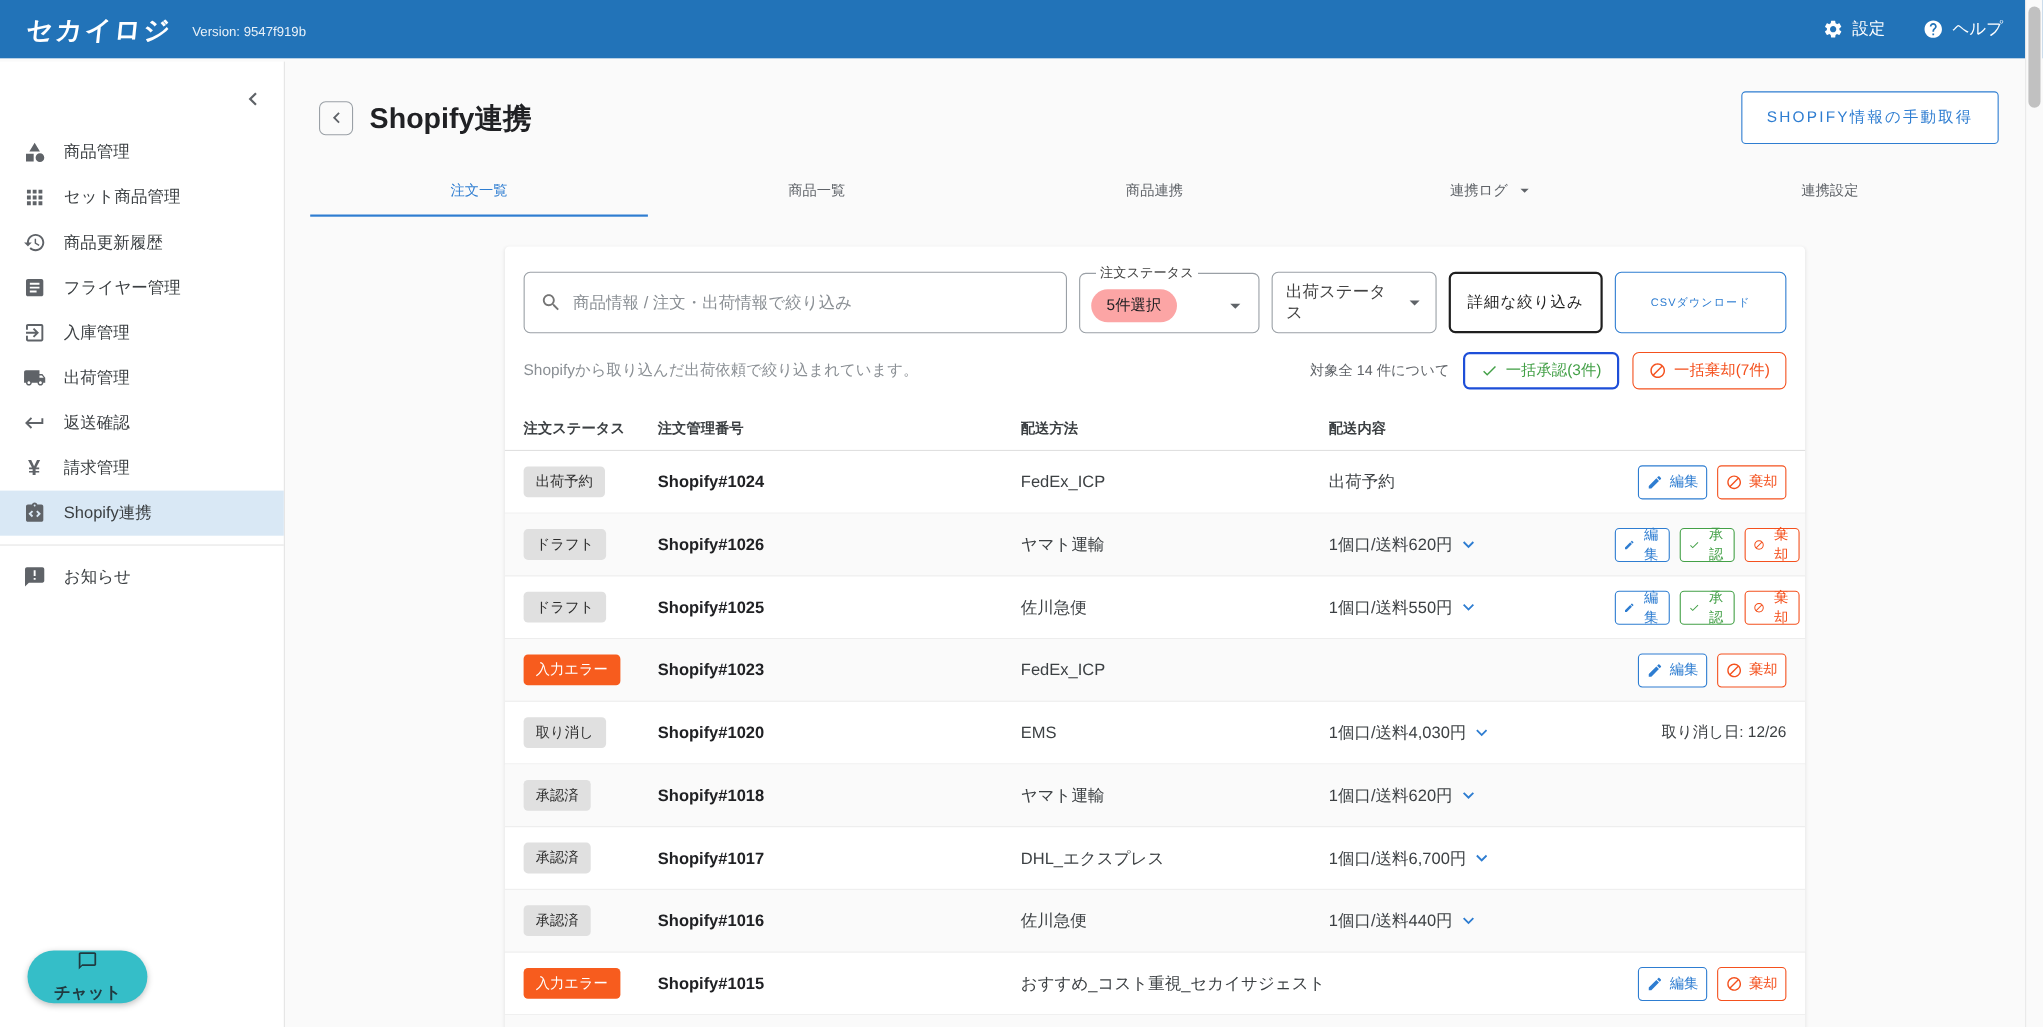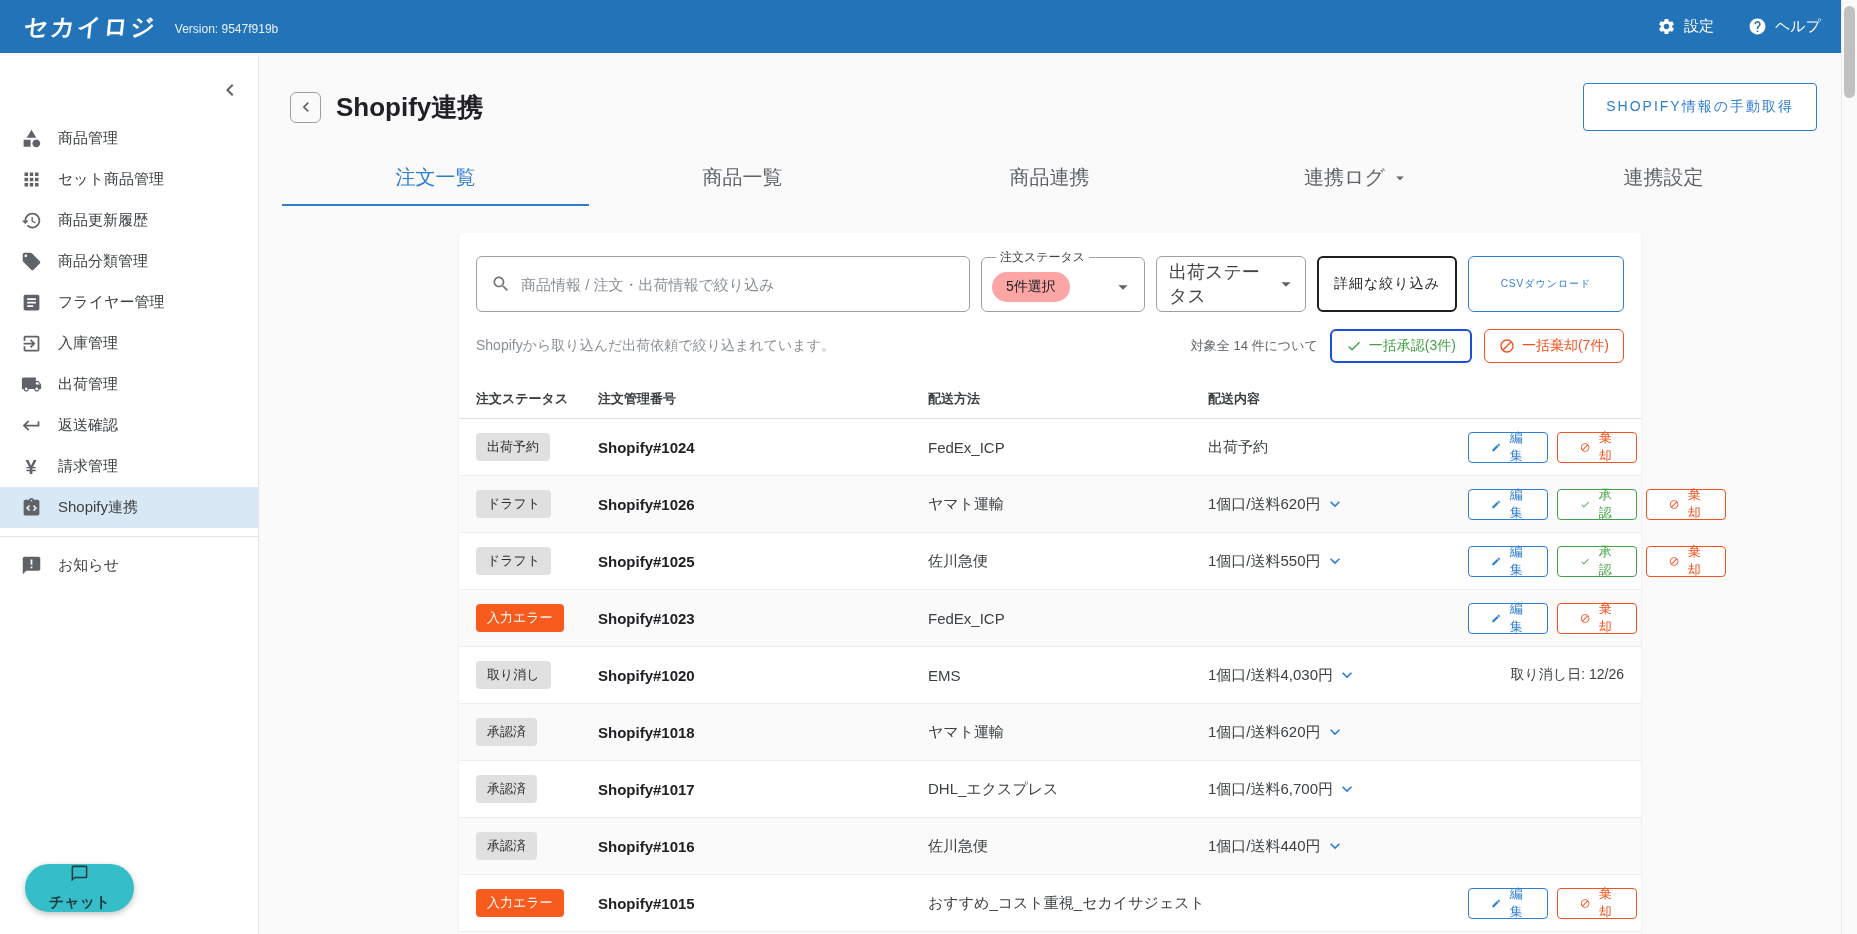--- a/index.html
+++ b/index.html
@@ -38,21 +38,21 @@
   .main { position:absolute; left:259px; top:53px; width:1582px; height:881px; background:#fafafa; overflow:hidden; }
   .page-head { display:flex; align-items:center; padding:30px 24px 0 31px; }
   .back-btn { width:31px; height:31px; border:1px solid #9aa0a6; border-radius:6px; background:#fafafa;
     display:flex; align-items:center; justify-content:center; cursor:pointer; }
   .back-btn svg { width:20px; height:20px; fill:#5f6368; }
   .page-title { font-size:26px; font-weight:bold; color:#202124; margin-left:15px; }
   .fetch-btn { margin-left:auto; height:48px; padding:0 22px; background:#fff; border:1px solid #2e7dd1;
     border-radius:4px; color:#2e7dd1; font-size:14px; letter-spacing:2px; cursor:pointer; }
 
   .tabs { display:flex; margin:22px 24px 0 23px; }
-  .tab { flex:1; text-align:center; padding:11px 0 13px; font-size:20px; color:#5f6368; cursor:pointer;
+  .tab { flex:1; text-align:center; padding:11px 0 13px; font-size:13px; color:#5f6368; cursor:pointer;
     border-bottom:2px solid transparent; display:flex; align-items:center; justify-content:center; gap:6px; }
   .tab.active { color:#2e7dd1; border-bottom-color:#2e7dd1; }
   .tab svg { width:18px; height:18px; fill:#5f6368; }
 
   
   .card { width:1182px; margin:27px auto 0; background:#fff; border-radius:4px;
     box-shadow:0 1px 3px rgba(0,0,0,.08); padding:16px 0 0; }
 
   .filter-row { display:flex; align-items:flex-end; gap:11px; padding:0 17px; }
   .search-box { flex:1; height:56px; border:1px solid #9aa0a6; border-radius:6px; background:#fff;
@@ -60,21 +60,21 @@
   .search-box svg { width:20px; height:20px; fill:#757575; flex:none; }
   .search-box input { border:none; outline:none; flex:1; margin-left:10px; font-size:15px;
     font-family:inherit; color:#202124; background:transparent; }
   .search-box input::placeholder { color:#8a8f94; }
   fieldset.status-fs { width:164px; height:63px; border:1px solid #9aa0a6; border-radius:6px; padding:0 8px; }
   fieldset.status-fs legend { font-size:12px; color:#424242; padding:0 4px; margin-left:6px; }
   .fs-inner { display:flex; align-items:center; justify-content:space-between; padding:6px 2px 0 2px; }
   .chip { background:#fca5a5; border-radius:16px; padding:6px 14px; font-size:14px; color:#202124; }
   .caret svg { width:22px; height:22px; fill:#5f6368; display:block; }
   .select-box { width:150px; height:56px; border:1px solid #9aa0a6; border-radius:6px; background:#fff;
-    display:flex; align-items:center; justify-content:space-between; padding:0 8px 0 12px; font-size:18px;
+    display:flex; align-items:center; justify-content:space-between; padding:0 8px 0 12px; font-size:15px;
     color:#424242; cursor:pointer; }
   .adv-btn { width:140px; height:56px; border:2px solid #1f1f1f; border-radius:6px; background:#fff;
     font-size:14px; color:#1f1f1f; letter-spacing:1px; cursor:pointer; }
   .csv-btn { width:156px; height:56px; border:1px solid #2e7dd1; border-radius:6px; background:#fff;
     font-size:10px; color:#2e7dd1; letter-spacing:1px; cursor:pointer; }
 
   .notice-row { display:flex; align-items:center; padding:17px 17px 0; }
   .notice-text { font-size:14px; color:#8a8f94; }
   .notice-right { margin-left:auto; display:flex; align-items:center; gap:12px; }
   .target-text { font-size:13px; color:#5f6368; }
@@ -94,21 +94,21 @@
   .trow:nth-child(even) { background:#fafafa; }
   .badge { display:inline-block; font-size:13px; padding:5px 11px; border-radius:4px; white-space:nowrap; }
   .badge.gray { background:#e0e0e0; color:#2d2d2d; }
   .badge.error { background:#f75c1e; color:#fff; }
   .c-order { font-size:15px; font-weight:bold; color:#202124; }
   .c-method, .content-text { font-size:15px; color:#3c4043; }
   .c-content { display:flex; align-items:center; gap:4px; }
   .expand { width:20px; height:20px; cursor:pointer; }
   .expand svg { width:20px; height:20px; fill:#2e7dd1; display:block; }
   .c-actions { display:flex; align-items:center; justify-content:flex-end; gap:9px; }
-  .row-btn { height:31px; border-radius:4px; background:#fff; padding:0 22px; font-size:13px;
+  .row-btn { height:31px; border-radius:4px; background:#fff; padding:0 7px; font-size:13px;
     display:flex; align-items:center; gap:6px; cursor:pointer; }
   .row-btn svg { width:15px; height:15px; }
   .btn-edit { border:1px solid #2e7dd1; color:#2e7dd1; } .btn-edit svg { fill:#2e7dd1; }
   .btn-approve { border:1px solid #43a047; color:#43a047; } .btn-approve svg { fill:#43a047; }
   .btn-reject { border:1px solid #f4511e; color:#f4511e; } .btn-reject svg { fill:#f4511e; }
   .row-note { font-size:14px; color:#3c4043; }
 
   
   .chat-btn { position:absolute; left:25px; bottom:22px; height:48px; border-radius:24px; background:#35bec8;
     display:flex; align-items:center; gap:10px; padding:0 24px; cursor:pointer;
@@ -165,28 +165,20 @@
 
   <div class="side-item">
     <span class="side-icon">
           <svg viewBox="0 0 24 24">
             <path d="M13 3c-4.97 0-9 4.03-9 9H1l3.89 3.89.07.14L9 12H6c0-3.87 3.13-7 7-7s7 3.13 7 7-3.13 7-7 7c-1.93 0-3.68-.79-4.94-2.06l-1.42 1.42C8.27 19.99 10.51 21 13 21c4.97 0 9-4.03 9-9s-4.03-9-9-9zm-1 5v5l4.28 2.54.72-1.21-3.5-2.08V8H12z"></path>
           </svg>
         </span>
     <span class="side-label">商品更新履歴</span>
   </div>
 
-  <div class="side-item">
-    <span class="side-icon">
-          <svg viewBox="0 0 24 24">
-            <path d="M21.41 11.58l-9-9C12.05 2.22 11.55 2 11 2H4c-1.1 0-2 .9-2 2v7c0 .55.22 1.05.59 1.42l9 9c.36.36.86.58 1.41.58.55 0 1.05-.22 1.41-.59l7-7c.37-.36.59-.86.59-1.41 0-.55-.23-1.06-.59-1.42zM5.5 7C4.67 7 4 6.33 4 5.5S4.67 4 5.5 4 7 4.67 7 5.5 6.33 7 5.5 7z"></path>
-          </svg>
-        </span>
-    <span class="side-label">商品分類管理</span>
-  </div>
 
   <div class="side-item">
     <span class="side-icon">
           <svg viewBox="0 0 24 24">
             <path d="M19 3H5c-1.1 0-2 .9-2 2v14c0 1.1.9 2 2 2h14c1.1 0 2-.9 2-2V5c0-1.1-.9-2-2-2zm-5 14H7v-2h7v2zm3-4H7v-2h10v2zm0-4H7V7h10v2z"></path>
           </svg>
         </span>
     <span class="side-label">フライヤー管理</span>
   </div>
 

